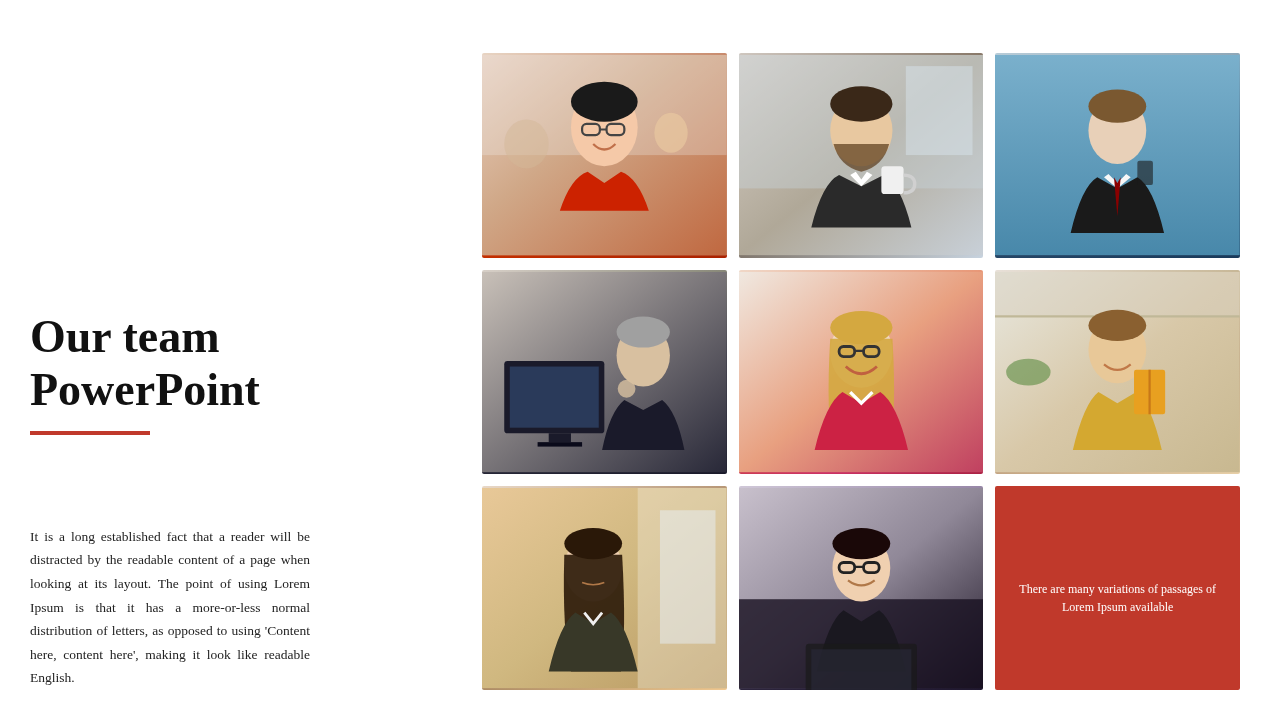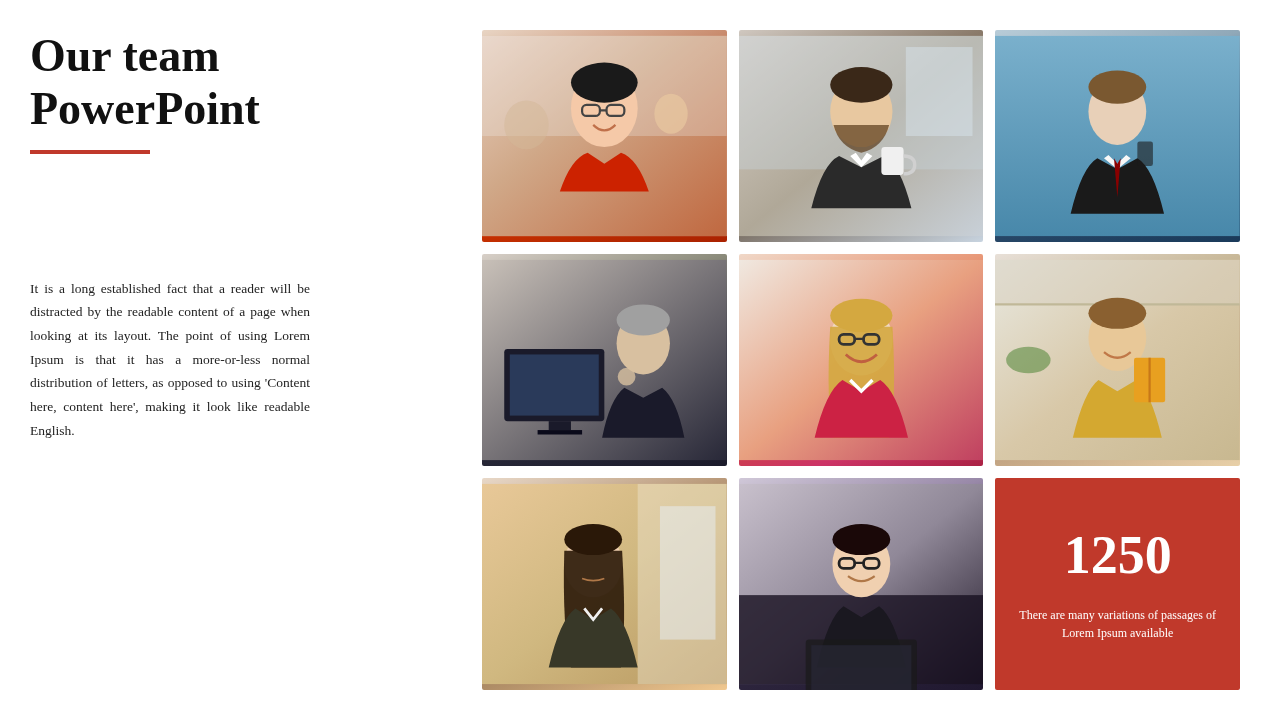--- a/index.html
+++ b/index.html
@@ -15,20 +15,21 @@
       font-family: 'Georgia', serif;
       overflow: hidden;
     }
 
     .page {
       width: 1280px;
       height: 720px;
       display: flex;
       padding: 30px 40px 30px 30px;
       gap: 22px;
+      align-items: flex-end;
     }
 
     .left-panel {
       width: 430px;
       flex-shrink: 0;
       display: flex;
       flex-direction: column;
       justify-content: flex-start;
     }
 
@@ -49,21 +50,21 @@
       height: 4px;
       background: #c0392b;
       margin-top: 14px;
     }
 
     .description {
       font-size: 13.5px;
       color: #222222;
       line-height: 1.75;
       text-align: justify;
-      margin-top: 103px;
+      margin-top: 70px;
       max-width: 280px;
     }
 
     .right-panel {
       flex: 1;
       display: grid;
       grid-template-columns: repeat(3, 1fr);
       grid-template-rows: repeat(3, 1fr);
       gap: 12px;
     }
@@ -362,18 +363,17 @@
         <path d="M98 83 Q110 92 122 83" fill="none" stroke="#b07848" stroke-width="2"></path>
 
         <path d="M70 165 Q80 120 94 110 L110 120 L126 110 Q140 120 150 165 Z" fill="#1a1820"></path>
 
         <rect x="60" y="140" width="100" height="60" rx="3" fill="#1a1a1a" opacity="0.7"></rect>
         <rect x="65" y="145" width="90" height="50" fill="#2a2a3a" opacity="0.6"></rect>
       </svg>
     </div>
 
     <div class="stat-cell">
-      <span class="stat-number">1250</span>
       <p class="stat-description">There are many variations of passages of Lorem Ipsum available</p>
     </div>
 
   </div>
 </div>
 
 </body></html>

